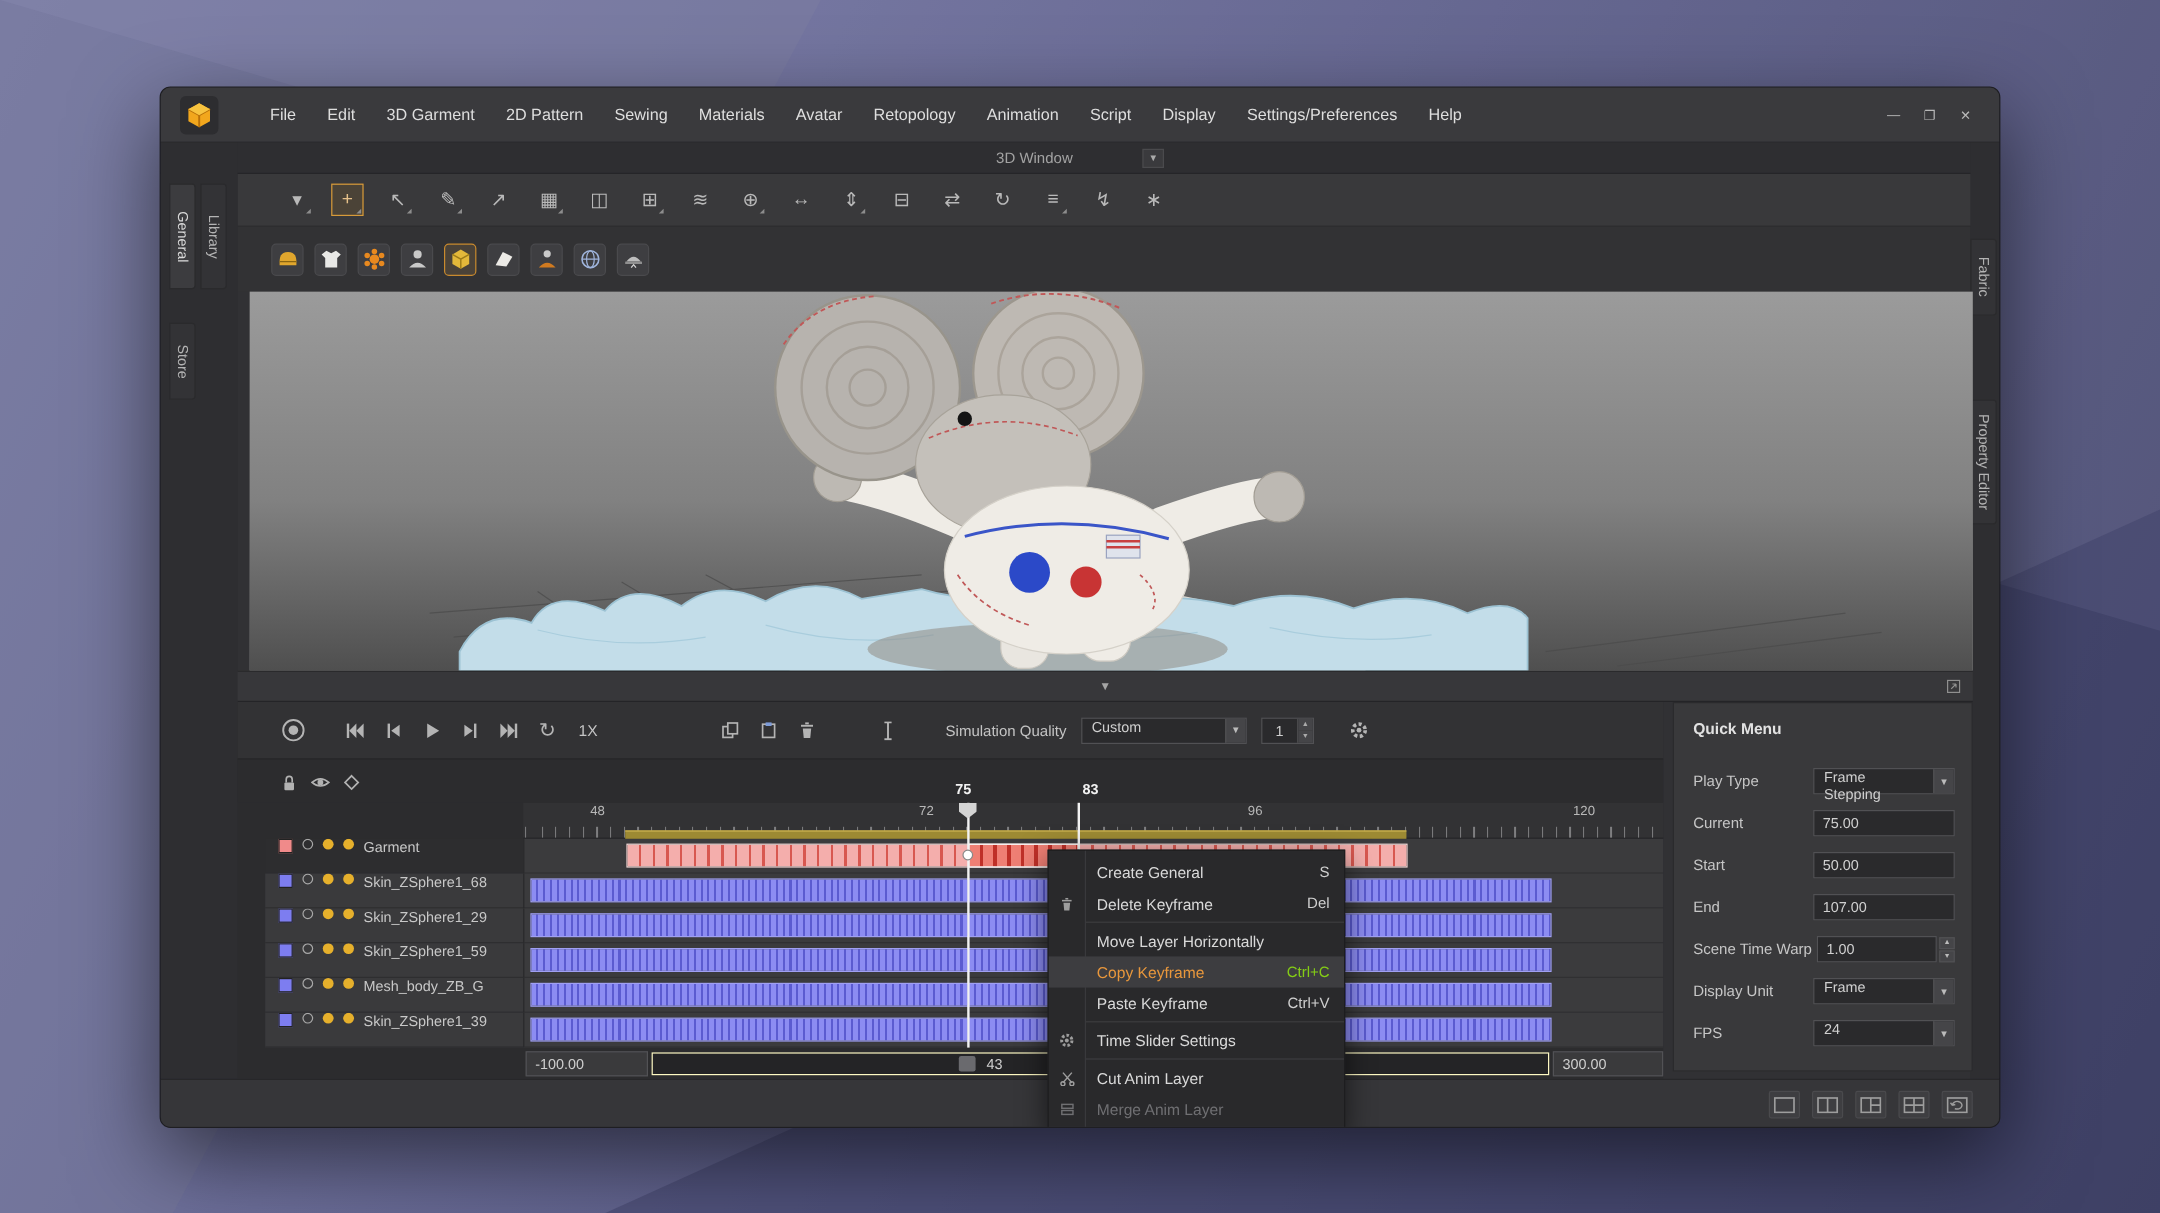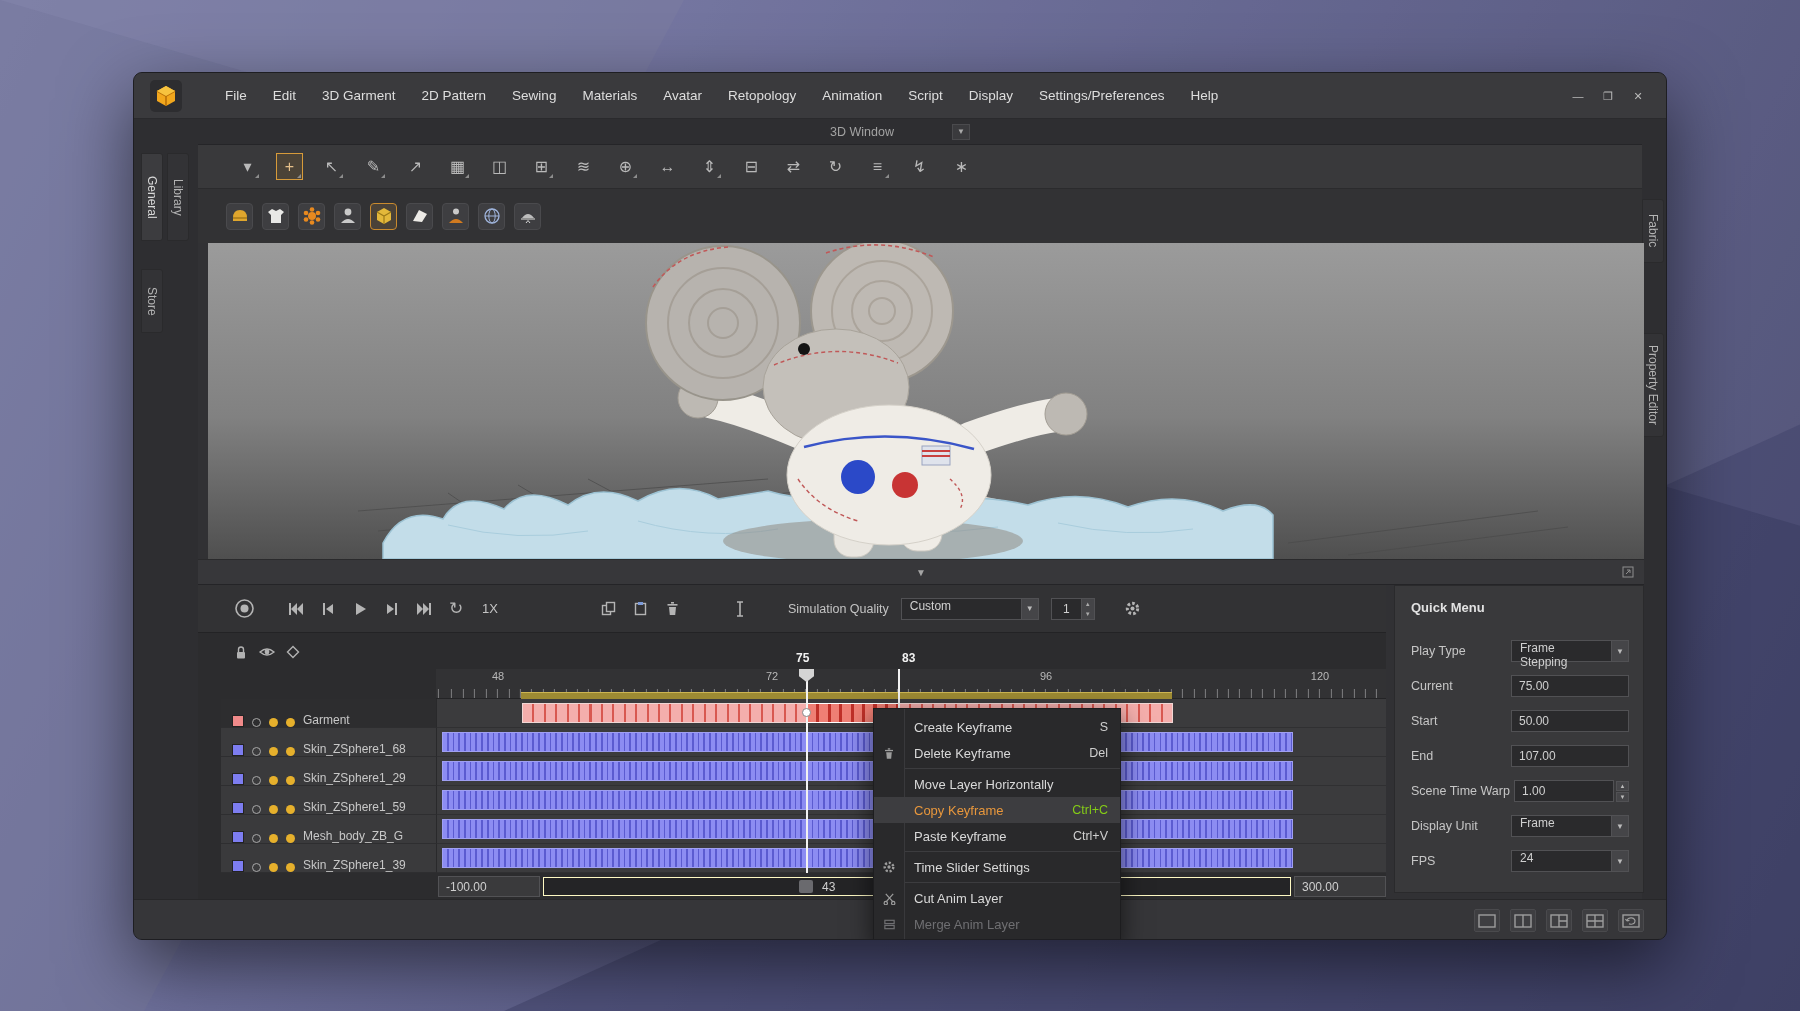--- a/index.html
+++ b/index.html
@@ -61,21 +61,21 @@
 
   .hdrband{position:absolute;left:0;top:48px;width:100%;height:36px;background:#2c2c2e}
   .hdricons{position:absolute;left:36px;top:60px;display:flex;gap:11px}
   .ruler{position:absolute;left:238px;top:84px;width:950px;height:30px;background:#323234;border-bottom:1px solid #242426}
   .ruler:after{content:"";position:absolute;left:0;bottom:0;width:100%;height:9px;
     background:repeating-linear-gradient(90deg,transparent 0 10.42px,#7e7e80 10.42px 11.42px);background-position:4.9px 0}
   .rnum{position:absolute;top:1px;transform:translateX(-50%);font-size:11px;color:#b8b8b8}
   .rangebar{position:absolute;left:323px;top:107px;width:651px;height:7px;background:#9d8a33;border-top:1px solid #cdb552;z-index:3}
 
   .trackrow{position:absolute;left:0;width:100%;height:29px}
-  .tlabelcell{position:absolute;left:23px;top:0;width:215px;height:29px;background:#3a3a3c;border-bottom:1px solid #2e2e30;display:flex;align-items:flex-end;gap:8px;padding-left:11px;font-size:12px;color:#c8c8c8;white-space:nowrap;overflow:hidden}
+  .tlabelcell{position:absolute;left:23px;top:0;width:215px;height:29px;background:#3a3a3c;border-bottom:1px solid #2e2e30;display:flex;align-items:flex-start;gap:8px;padding-left:11px;font-size:12px;color:#c8c8c8;white-space:nowrap;overflow:hidden}
   .tlabelcell.selrow{background:#2d2d2f}
   .swatch{width:12px;height:12px;border:1px solid #222;flex:0 0 auto}
   .circ{width:9px;height:9px;border:1.5px solid #a8a8a8;border-radius:50%;flex:0 0 auto}
   .dot{width:9px;height:9px;border-radius:50%;background:#e6b02c;flex:0 0 auto}
   .lane{position:absolute;left:238px;top:0;width:950px;height:29px;background:#3b3b3d;border-bottom:1px solid #303032;border-left:1px solid #29292b}
   .bar-garment{position:absolute;left:85px;top:4px;width:651px;height:20px;border:1px solid #f0d6d4;
     background:repeating-linear-gradient(90deg,#f4aeac 0 9.4px,#d85850 9.4px 11.42px)}
   .bar-gsel{position:absolute;left:370px;top:4px;width:92px;height:20px;border:1px solid #fff;
     background:repeating-linear-gradient(90deg,#ef7f74 0 8.4px,#bf3028 8.4px 11.42px)}
   .bar-skin{position:absolute;left:5px;top:4px;width:851px;height:20px;border:1px solid #9f9ff2;
@@ -637,21 +637,21 @@
         <svg width="18" height="14" viewBox="0 0 18 14">
             <rect x="1" y="1" width="16" height="12" fill="none" stroke="#9d9d9d" stroke-width="1.4"></rect>
             <path d="M5 7 a4 3.2 0 1 1 2 2.8 M5 7 l-1.6 -2 M5 7 l2.4 -0.6" fill="none" stroke="#9d9d9d" stroke-width="1.2"></path>
           </svg>
       </span>
     </div>
   </div>
 
   <div class="ctxmenu">
     <div class="cm-item">
-      <span>Create Keyframe</span>
+      <span>Create General</span>
         <span class="sc">S</span>
     </div>
     <div class="cm-item">
       <span class="cm-ico">
         <svg width="12" height="13" viewBox="0 0 15 15" fill="#9d9d9d">
             <rect x="2.5" y="3" width="10" height="1.6"></rect>
             <rect x="6" y="1" width="3" height="1.6"></rect>
             <path d="M4 6 h7 l-0.8 8 h-5.4 Z"></path>
           </svg>
       </span>

